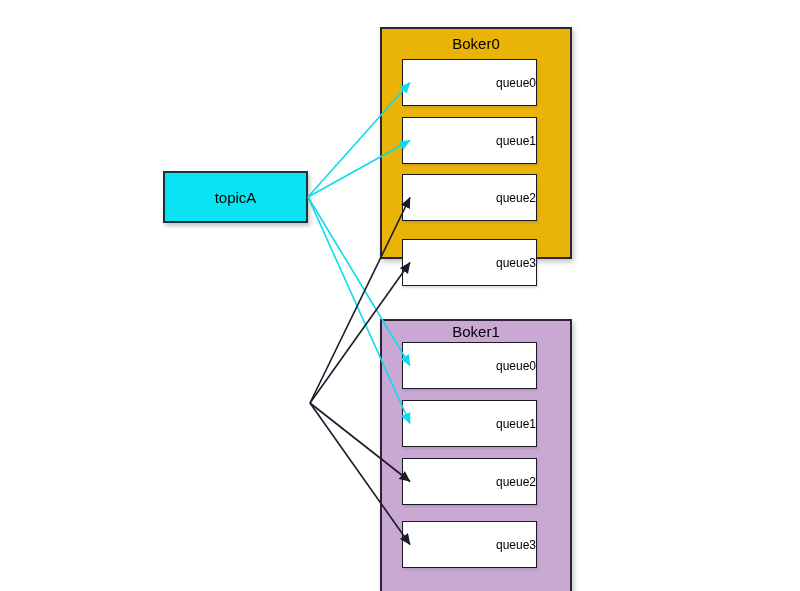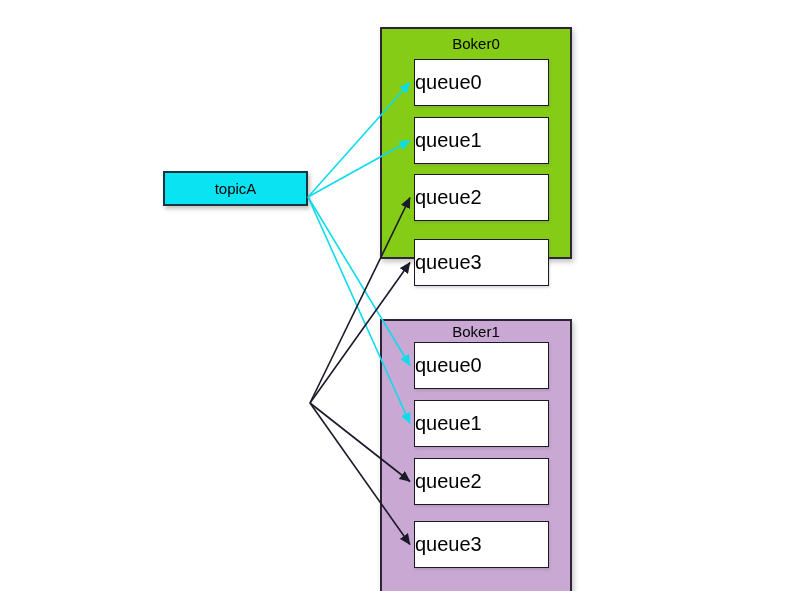--- a/index.html
+++ b/index.html
@@ -20,40 +20,40 @@
     position:absolute;box-sizing:border-box;
     border:2px solid #2e2438;
     box-shadow:2px 3px 5px rgba(110,110,110,0.40);
     z-index:1;
   }
   .broker-title{
     position:absolute;top:6px;left:0;width:100%;text-align:center;
     font-size:15px;
   }
   .queue{
-    position:absolute;left:32px;width:135px;height:47px;box-sizing:border-box;
+    position:absolute;left:20px;width:135px;height:47px;box-sizing:border-box;
     background:#ffffff;border:1.5px solid #1c1826;
-    display:flex;align-items:center;justify-content:flex-start;font-size:20px;
+    display:flex;align-items:center;justify-content:flex-end;font-size:12px;
     box-shadow:1px 2px 2px rgba(110,110,110,0.25);
   }
   #edges{
     position:absolute;left:0;top:0;z-index:5;pointer-events:none;
   }
 </style>
 </head>
 <body>
 
 <div class="canvas" id="canvas">
 
-  <div class="node topic" id="topicA" style="left: 163px; top: 171px; width: 145px; height: 35px; background: rgb(10, 228, 242);">
+  <div class="node topic" id="topicA" style="left: 163px; top: 171px; width: 145px; height: 52px; background: rgb(10, 228, 242);">
     <span>topicA</span>
   </div>
 
 
-  <div class="broker" id="broker0" style="left: 380px; top: 27px; width: 192px; height: 232px; background: #84cc16;">
+  <div class="broker" id="broker0" style="left: 380px; top: 27px; width: 192px; height: 232px; background: #eab308;">
     <div class="broker-title">Boker0</div>
     <div class="queue" id="broker0-queue0" style="top:30px;">
       <span>queue0</span>
     </div>
     <div class="queue" id="broker0-queue1" style="top:88px;">
       <span>queue1</span>
     </div>
     <div class="queue" id="broker0-queue2" style="top:145px;">
       <span>queue2</span>
     </div>

